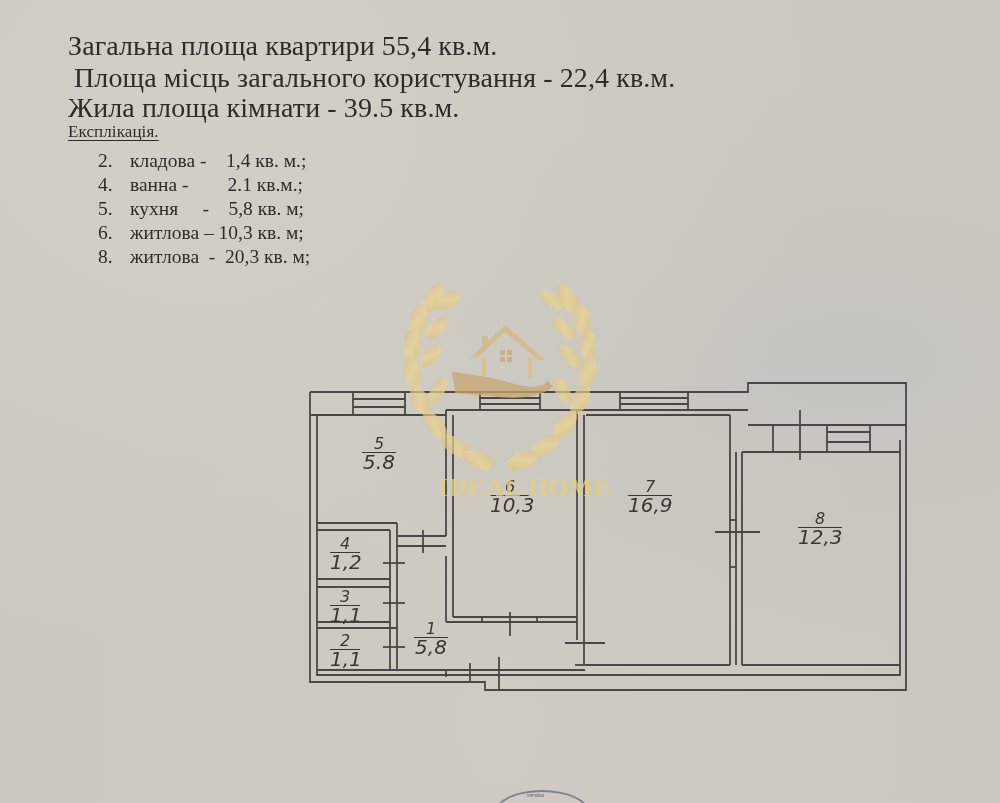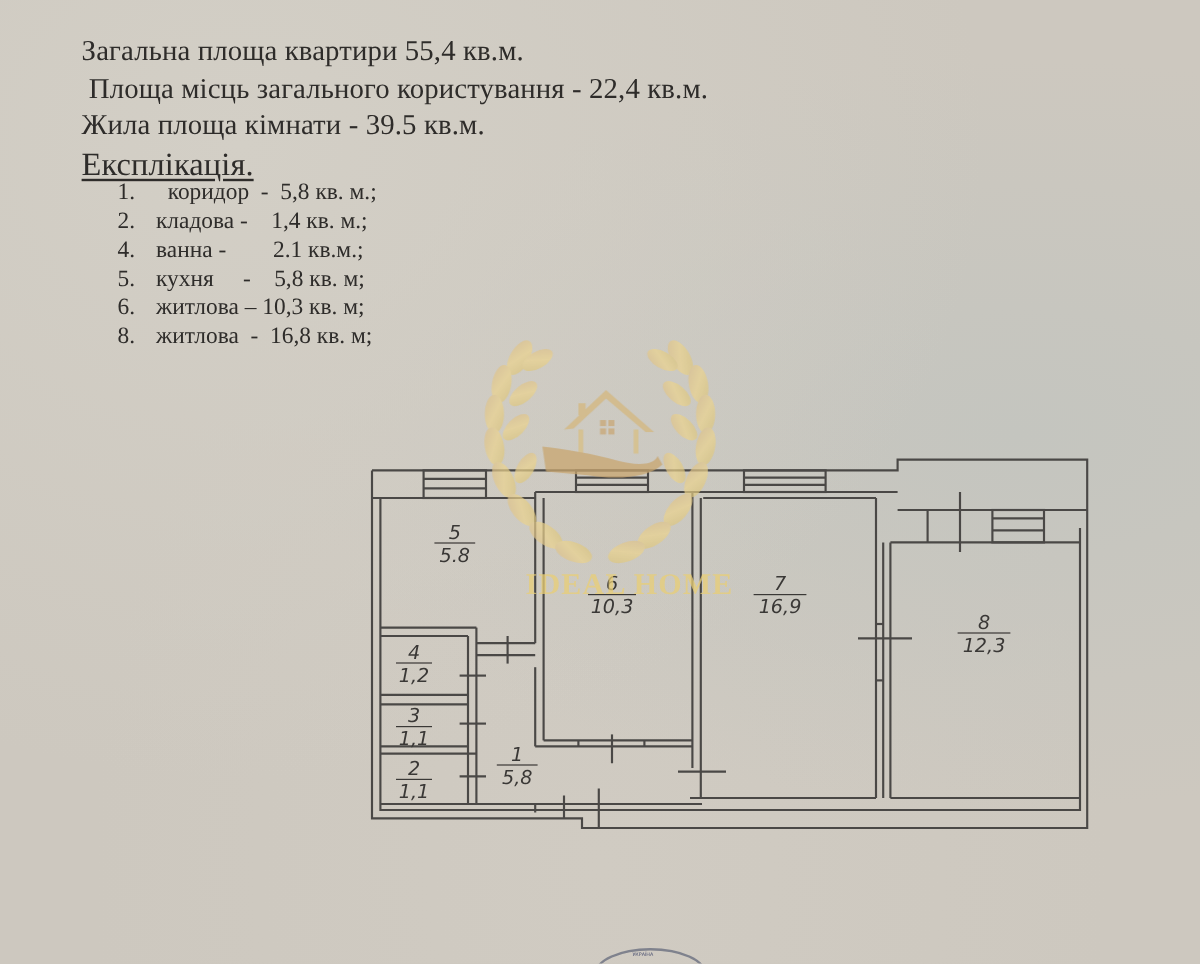--- a/index.html
+++ b/index.html
@@ -7,62 +7,61 @@
     width: 1000px; height: 803px; overflow: hidden; position: relative;
     background: #cdc8bf;
     background-image:
       radial-gradient(ellipse at 20% 15%, #d3cfc6 0%, rgba(211,207,198,0) 55%),
       radial-gradient(ellipse at 85% 45%, #c4c5bf 0%, rgba(196,197,191,0) 50%),
       radial-gradient(ellipse at 50% 90%, #d0cbc2 0%, rgba(208,203,194,0) 60%);
     font-family: "Liberation Serif", "DejaVu Serif", serif;
     color: #2e2c2a;
   }
   .header-line {
-    position: absolute; font-size: 24px; white-space: nowrap; letter-spacing: 0.1px;
+    position: absolute; font-size: 28px; white-space: nowrap; letter-spacing: 0.1px;
   }
   #line-total { left: 68px; top: 30px; }
   #line-common { left: 74px; top: 62px; }
   #line-living { left: 68px; top: 92px; text-align: center; }
-  #expl-title { left: 68px; top: 122px; font-size: 27px; text-decoration: underline; text-underline-offset: 3px; }
+  #expl-title { left: 68px; top: 122px; font-size: 17px; text-decoration: underline; text-underline-offset: 3px; }
 
   .expl-list { position: absolute; left: 98px; top: 150px; margin: 0; padding: 0; list-style: none; }
   .expl-item { height: 24px; font-size: 19.5px; white-space: nowrap; position: relative; }
   .expl-num { display: inline-block; width: 32px; }
   .expl-text { display: inline-block; }
 
   .plan { position: absolute; left: 0; top: 0; width: 1000px; height: 803px; }
   .watermark { position: absolute; left: 0; top: 0; width: 1000px; height: 803px; pointer-events: none; }
   .wm-text {
     position: absolute; left: 403px; top: 474px; font-size: 25px; font-weight: bold;
     color: rgba(232, 206, 118, 0.75); letter-spacing: 1px; font-family: "Liberation Serif", serif; margin-left: 35px;
   }
   .room-label { position: absolute; font-family: "DejaVu Sans", sans-serif; font-style: italic; color: #3a3836; text-align: center; }
   .room-num { display: block; font-size: 16px; line-height: 17px; }
-  .room-area { display: block; font-size: 16px; line-height: 17px; border-top: 1.4px solid #3a3836; padding-top: 1px; }
+  .room-area { display: block; font-size: 20px; line-height: 17px; border-top: 1.4px solid #3a3836; padding-top: 1px; }
   .stamp {
     position: absolute; left: 495px; top: 790px; width: 90px; height: 40px;
     border: 2px solid #6a6f80; border-radius: 50%; opacity: 0.8;
   }
   .stamp-text { position: absolute; left: 527px; top: 793px; font-size: 4px; color: #4a5070; font-family: "DejaVu Sans", sans-serif; }
 </style>
 </head>
 <body>
 
 <div class="header-line" id="line-total">Загальна площа квартири  55,4 кв.м.</div>
 <div class="header-line" id="line-common">Площа місць загального користування - 22,4 кв.м.</div>
 <div class="header-line" id="line-living">Жила площа кімнати - 39.5 кв.м.</div>
 <div class="header-line" id="expl-title">Експлікація.</div>
 
 <ul class="expl-list">
-  <li class="expl-item"><span class="expl-num">1.</span><span class="expl-text" style="white-space:pre">  коридор  -  5,8 кв. м.;</span></li>
   <li class="expl-item"><span class="expl-num">2.</span><span class="expl-text" style="white-space:pre">кладова -    1,4 кв. м.;</span></li>
   <li class="expl-item"><span class="expl-num">4.</span><span class="expl-text" style="white-space:pre">ванна -        2.1 кв.м.;</span></li>
   <li class="expl-item"><span class="expl-num">5.</span><span class="expl-text" style="white-space:pre">кухня     -    5,8 кв. м;</span></li>
   <li class="expl-item"><span class="expl-num">6.</span><span class="expl-text" style="white-space:pre">житлова – 10,3 кв. м;</span></li>
-  <li class="expl-item"><span class="expl-num">8.</span><span class="expl-text" style="white-space:pre">житлова  -  16,8 кв. м;</span></li>
+  <li class="expl-item"><span class="expl-num">8.</span><span class="expl-text" style="white-space:pre">житлова  -  20,3 кв. м;</span></li>
 </ul>
 
 <svg class="plan" viewBox="0 0 1000 803" width="1000" height="803">
   <g stroke="#4a4846" stroke-width="1.8" fill="none">
 
     <polyline points="310,392 748,392 748,383 906,383 906,690 485,690 485,682 310,682 310,392"></polyline>
 
     <polyline points="317,415 317,675 900,675 900,440"></polyline>
 
     <line x1="310" y1="415" x2="446" y2="415"></line>

